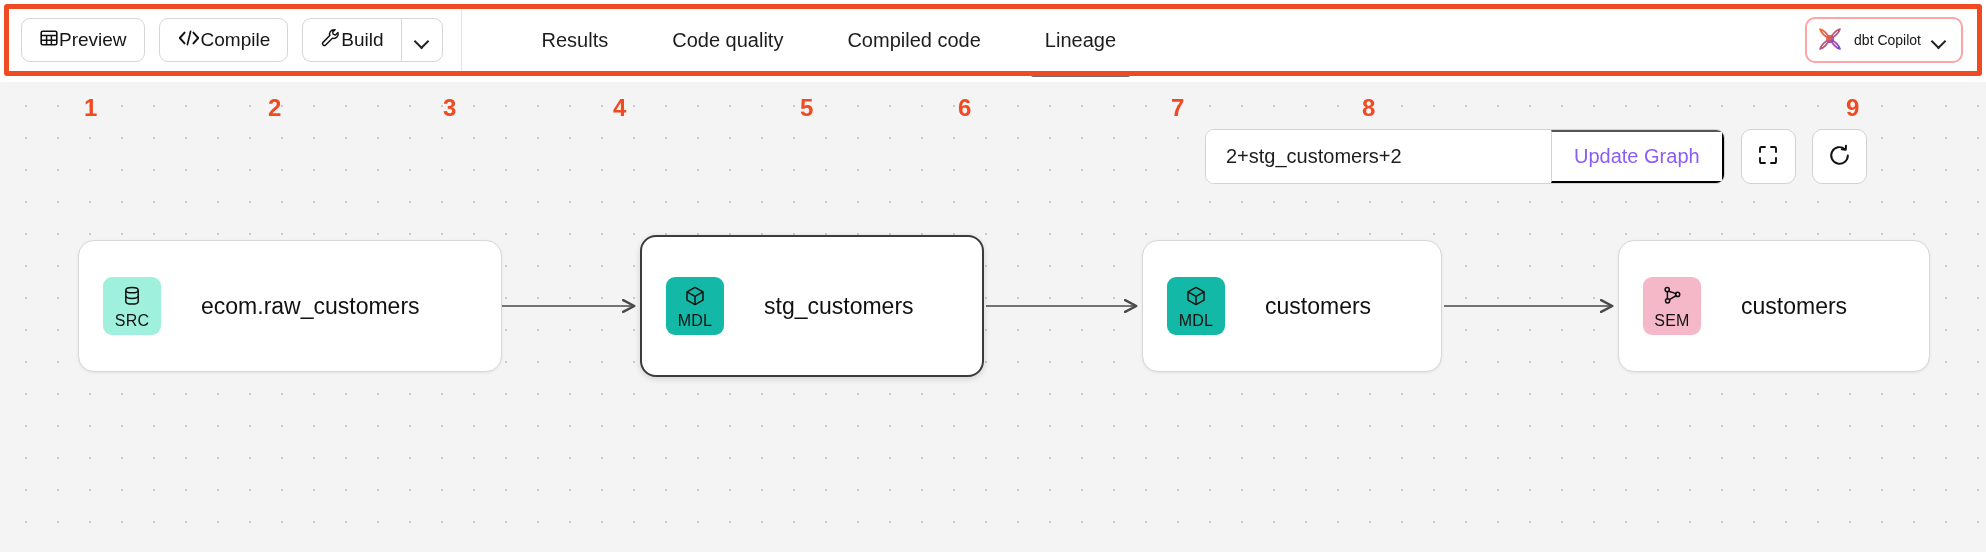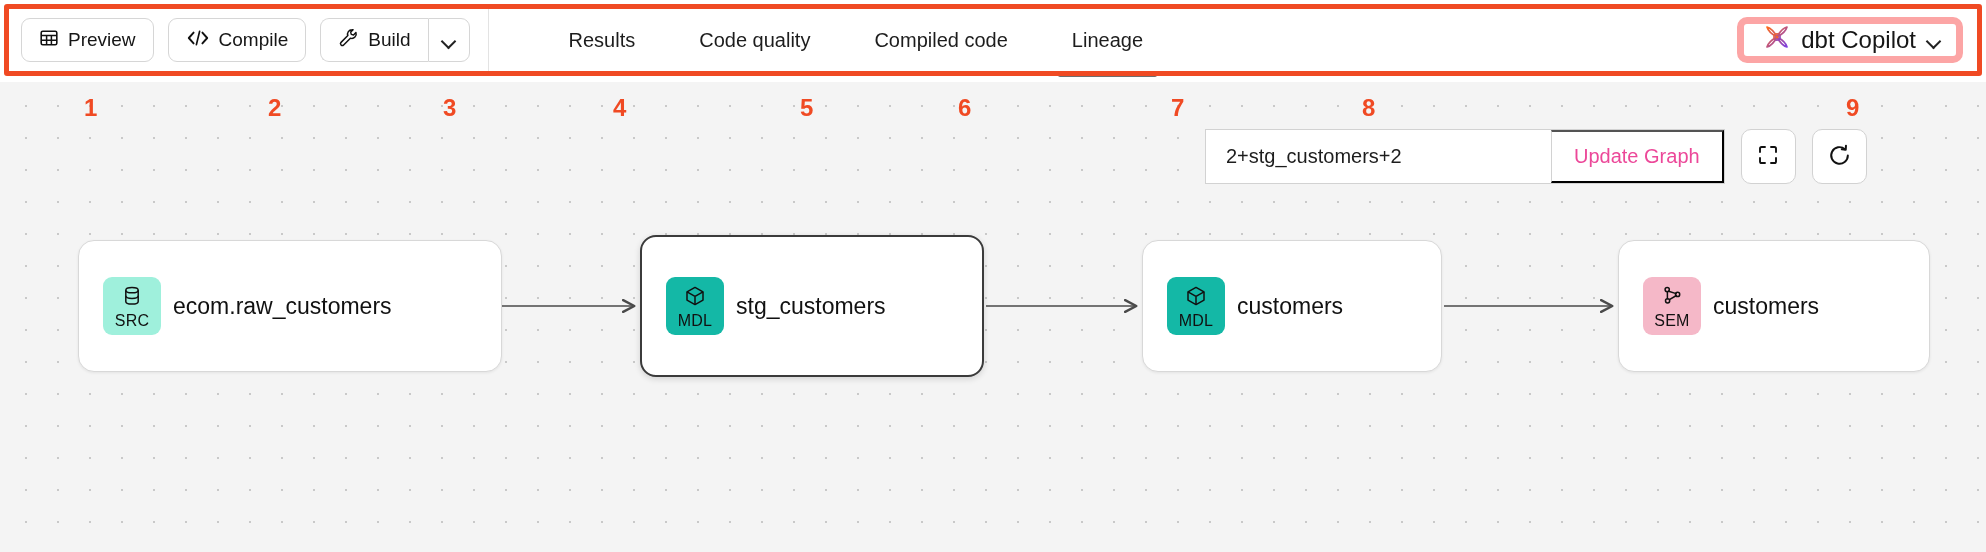--- a/index.html
+++ b/index.html
@@ -45,21 +45,21 @@
   }
   .tb-left {
     display: flex; align-items: center; gap: 14px;
     padding-left: 12px;
     height: 100%;
     border-right: 1px solid #e3e3e3;
     padding-right: 18px;
   }
   .btn {
     display: flex; align-items: center; justify-content: center;
-    gap: 9px;
+    gap: 0;
     height: 44px;
     padding: 0 17px;
     border: 1px solid #d6d6d6;
     border-radius: 9px;
     background: #fff;
     font-size: 19px;
     color: #161616;
     font-family: "Liberation Sans", sans-serif;
     white-space: nowrap;
     cursor: pointer;
@@ -117,25 +117,25 @@
   }
 
   .tb-right {
     margin-left: auto;
     display: flex; align-items: center;
     padding-right: 14px;
   }
   .copilot {
     display:flex; align-items:center; gap: 11px;
     height: 46px;
-    padding: 0 16px 0 20px;
-    border: 7px solid #fca5a5;
+    padding: 0 16px 0 10px;
+    border: 2px solid #fca5a5;
     border-radius: 10px;
     background:#fff;
-    font-size: 24px;
+    font-size: 14px;
     color:#161616;
     cursor:pointer;
   }
 
   
   .canvas {
     position: absolute;
     left: 0; top: 82px;
     width: 1986px; height: 470px;
     background-color: #f4f4f4;
@@ -150,41 +150,41 @@
     position: absolute;
     left: 1205px; top: 47px;
     display: flex; align-items: center; gap: 16px;
     z-index: 10;
   }
   .search-group {
     display: flex; align-items: stretch;
     height: 55px;
     background: #fff;
     border: 1px solid #d2d2d2;
-    border-radius: 0;
+    border-radius: 9px;
     overflow: hidden;
   }
   .search-input {
     display:flex; align-items:center;
     width: 345px;
     padding: 0 20px;
     font-size: 20px;
     color: #1d1d1d;
     background: #fff;
     border: none;
     outline: none;
     font-family: "Liberation Sans", sans-serif;
   }
   .update-btn {
     display:flex; align-items:center; justify-content:center;
     padding: 0 22px;
     border-left: 1px solid #d2d2d2;
     background: #fff;
     font-size: 20px;
-    color: #ec4899;
+    color: #8b5cf6;
     cursor: pointer;
     white-space: nowrap;
   }
   .icon-btn {
     display:flex; align-items:center; justify-content:center;
     width: 55px; height: 55px;
     background:#fff;
     border: 1px solid #d2d2d2;
     border-radius: 10px;
     cursor:pointer;
@@ -217,21 +217,21 @@
     font-size: 16px;
     font-weight: 400;
     color: #111;
     letter-spacing: 0.2px;
     line-height: 16px;
   }
   .badge.src { background: #9FF0DC; }
   .badge.mdl { background: #14b8a6; }
   .badge.sem { background: #F5B8C8; }
   .node-label {
-    margin-left: 12px;
+    margin-left: 40px;
     font-size: 23px;
     color: #111;
     white-space: nowrap;
   }
 
   
   .edge { position:absolute; z-index: 3; }
 </style>
 </head>
 <body>

